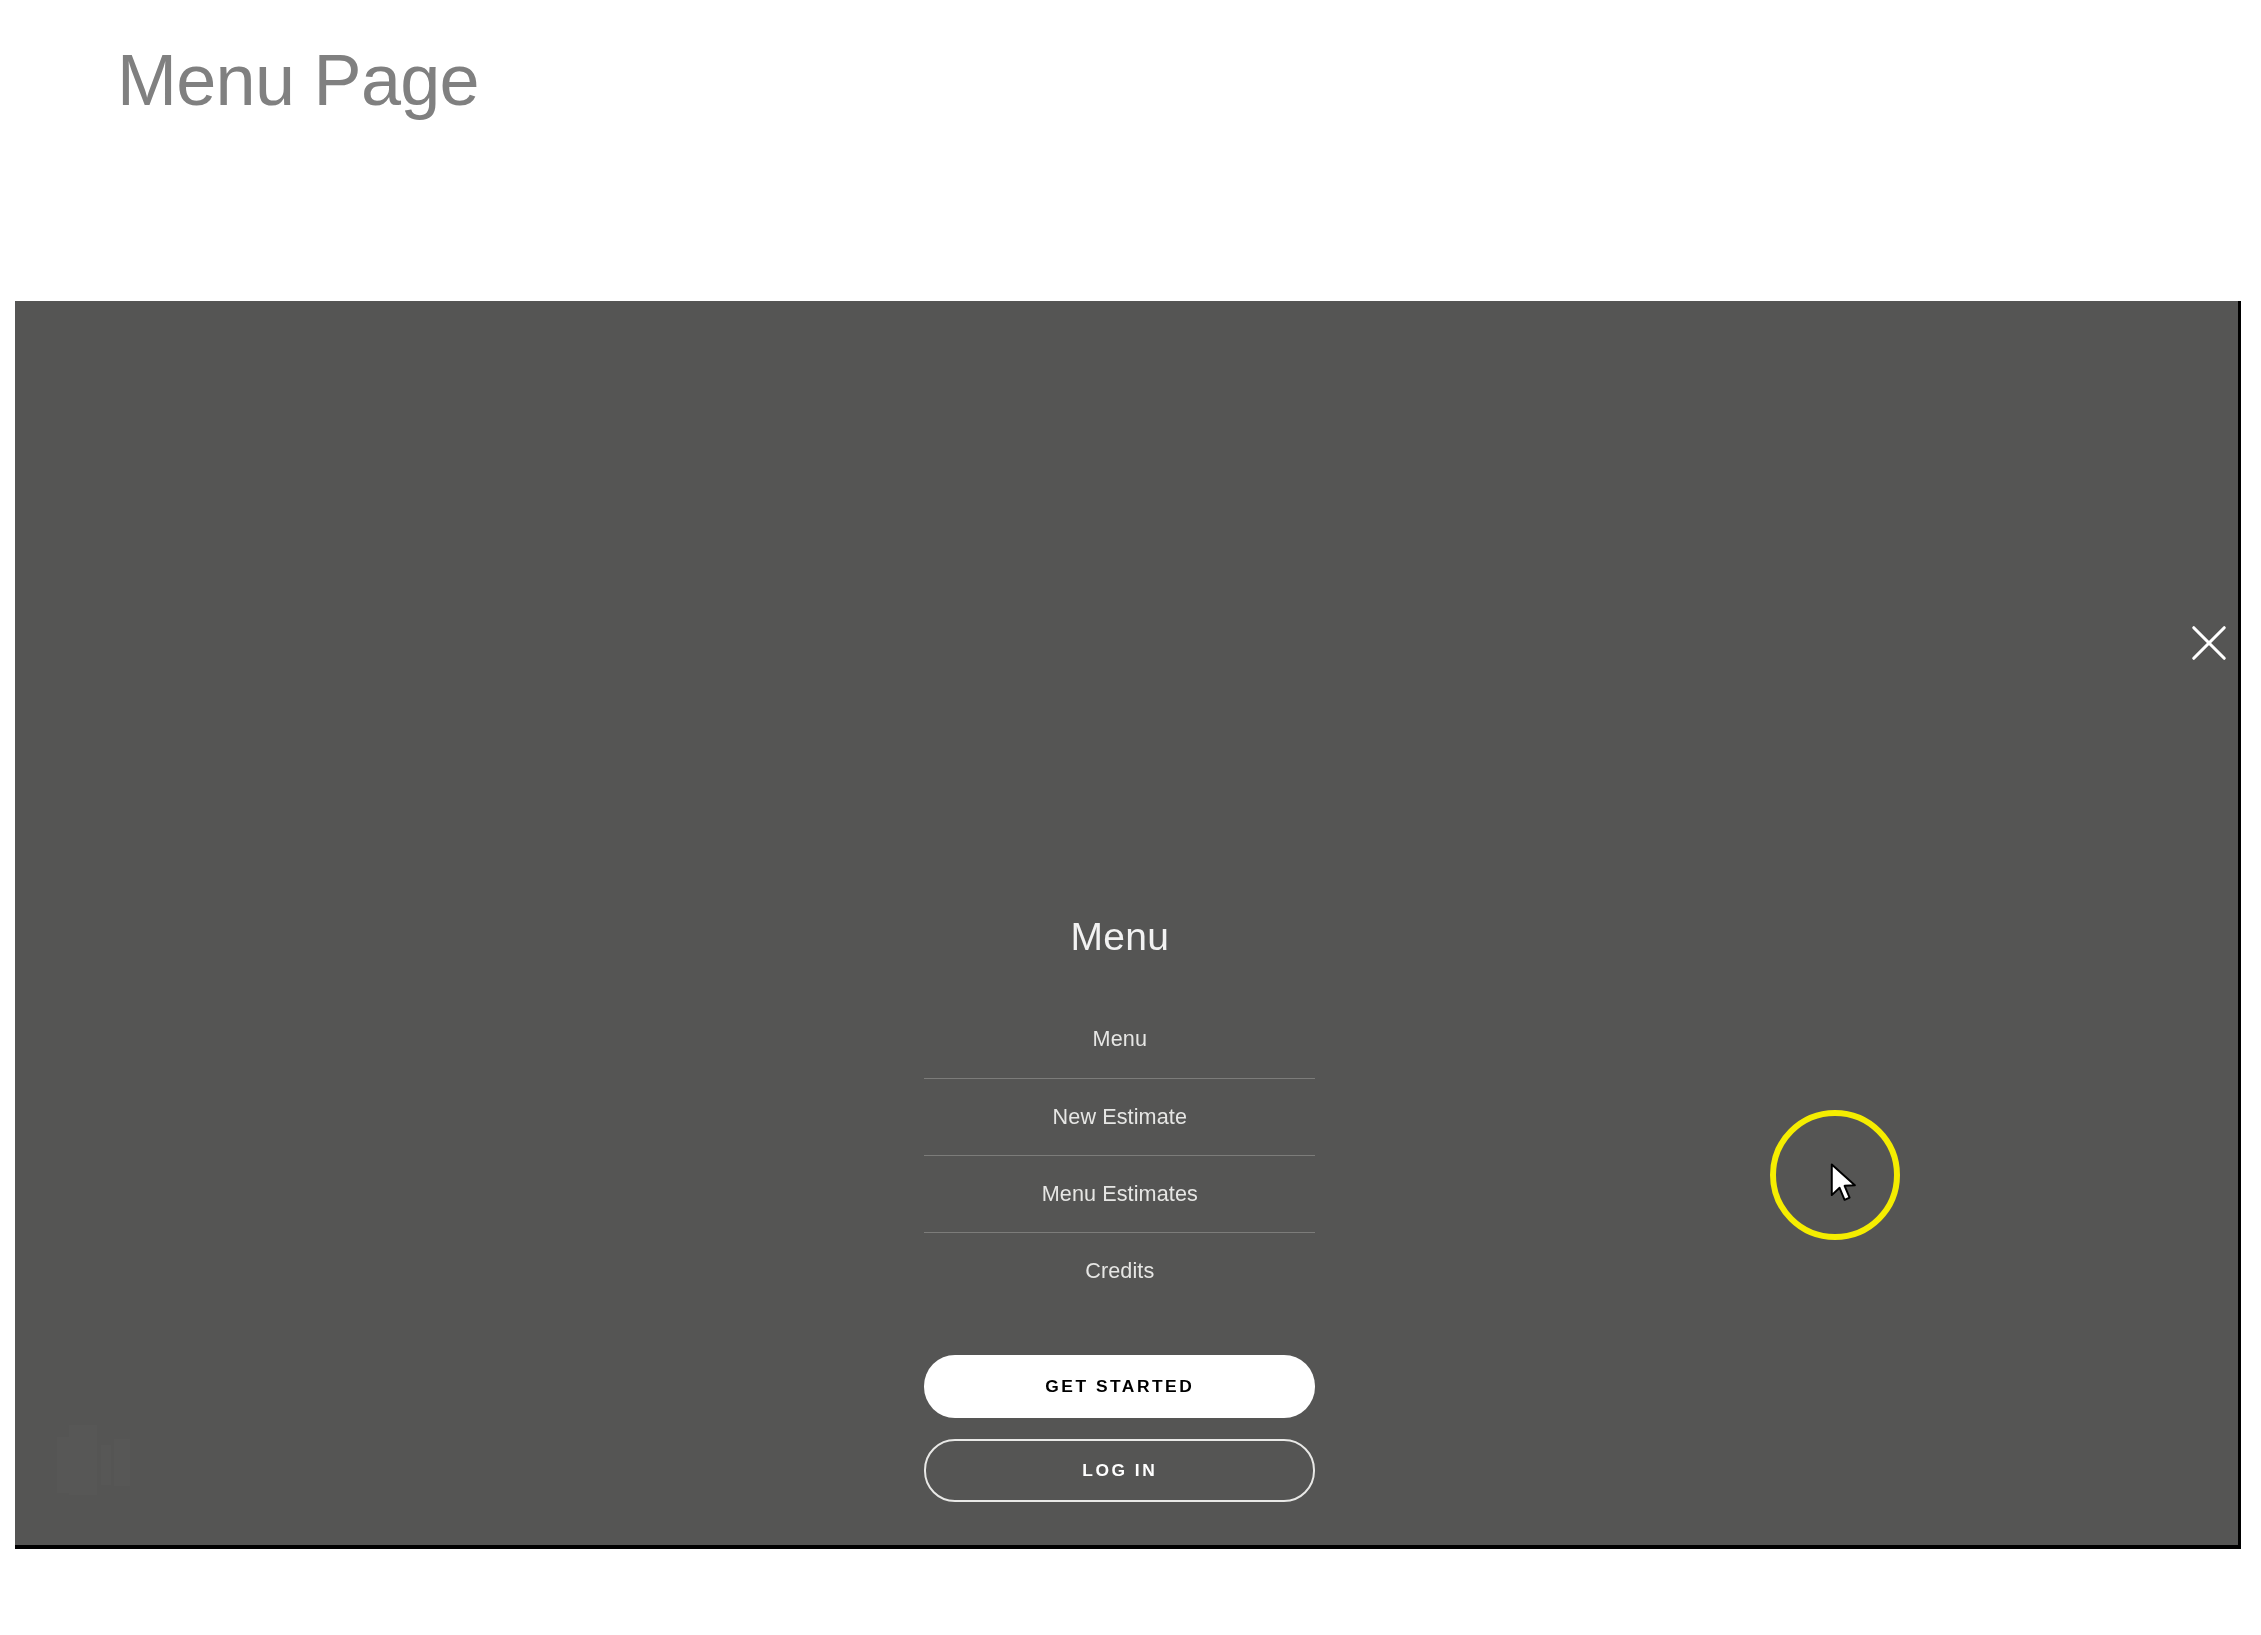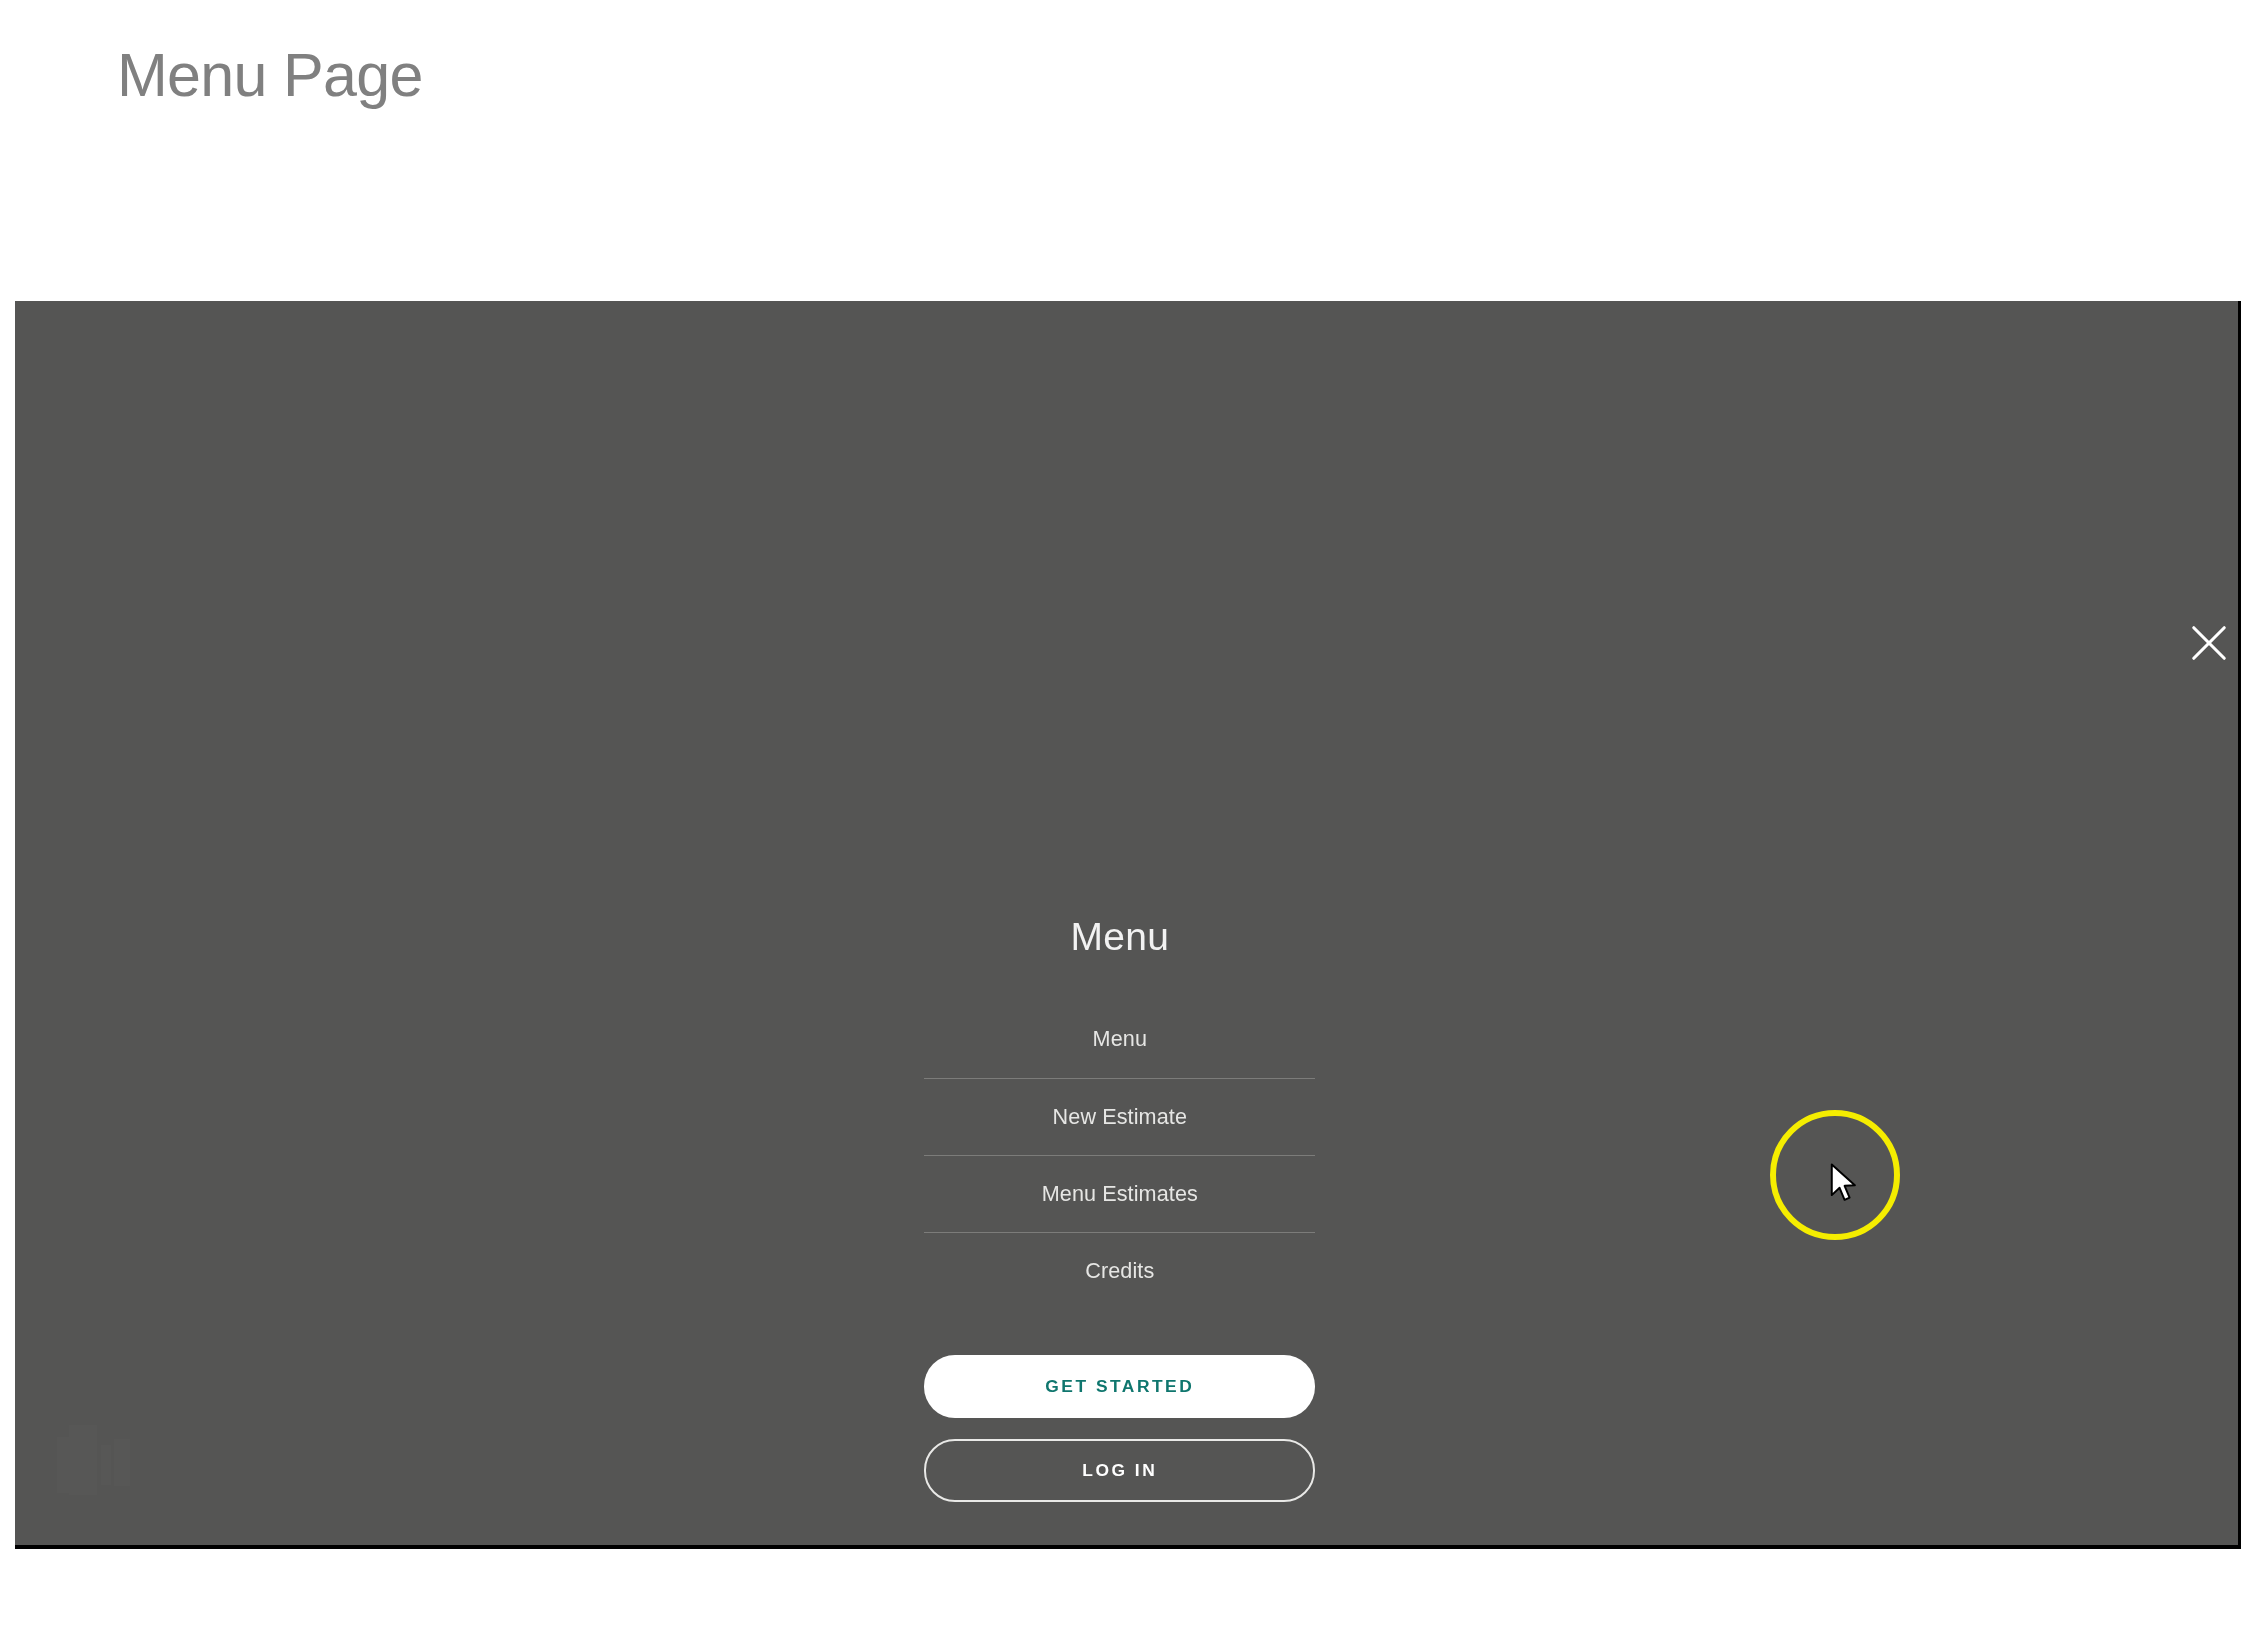--- a/index.html
+++ b/index.html
@@ -14,21 +14,21 @@
     overflow: hidden;
     font-family: "Liberation Sans", sans-serif;
     -webkit-font-smoothing: antialiased;
   }
 
   
   #page-title {
     position: absolute;
     left: 117px;
     top: 43px;
-    font-size: 61px;
+    font-size: 72px;
     font-weight: 400;
     color: #808080;
     letter-spacing: -0.7px;
     line-height: 1.05;
     white-space: nowrap;
   }
 
   
   #overlay-panel {
     position: absolute;
@@ -121,21 +121,21 @@
     align-items: center;
     justify-content: center;
     font-size: 17.4px;
     font-weight: 700;
     letter-spacing: 2.5px;
     box-sizing: border-box;
     cursor: pointer;
   }
   #get-started-button {
     background: #ffffff;
-    color: #0f766e;
+    color: #000000;
     border: none;
   }
   #log-in-button {
     margin-top: 21px;
     background: transparent;
     color: #ffffff;
     border: 2.1px solid #e9e9e7;
   }
 
   

